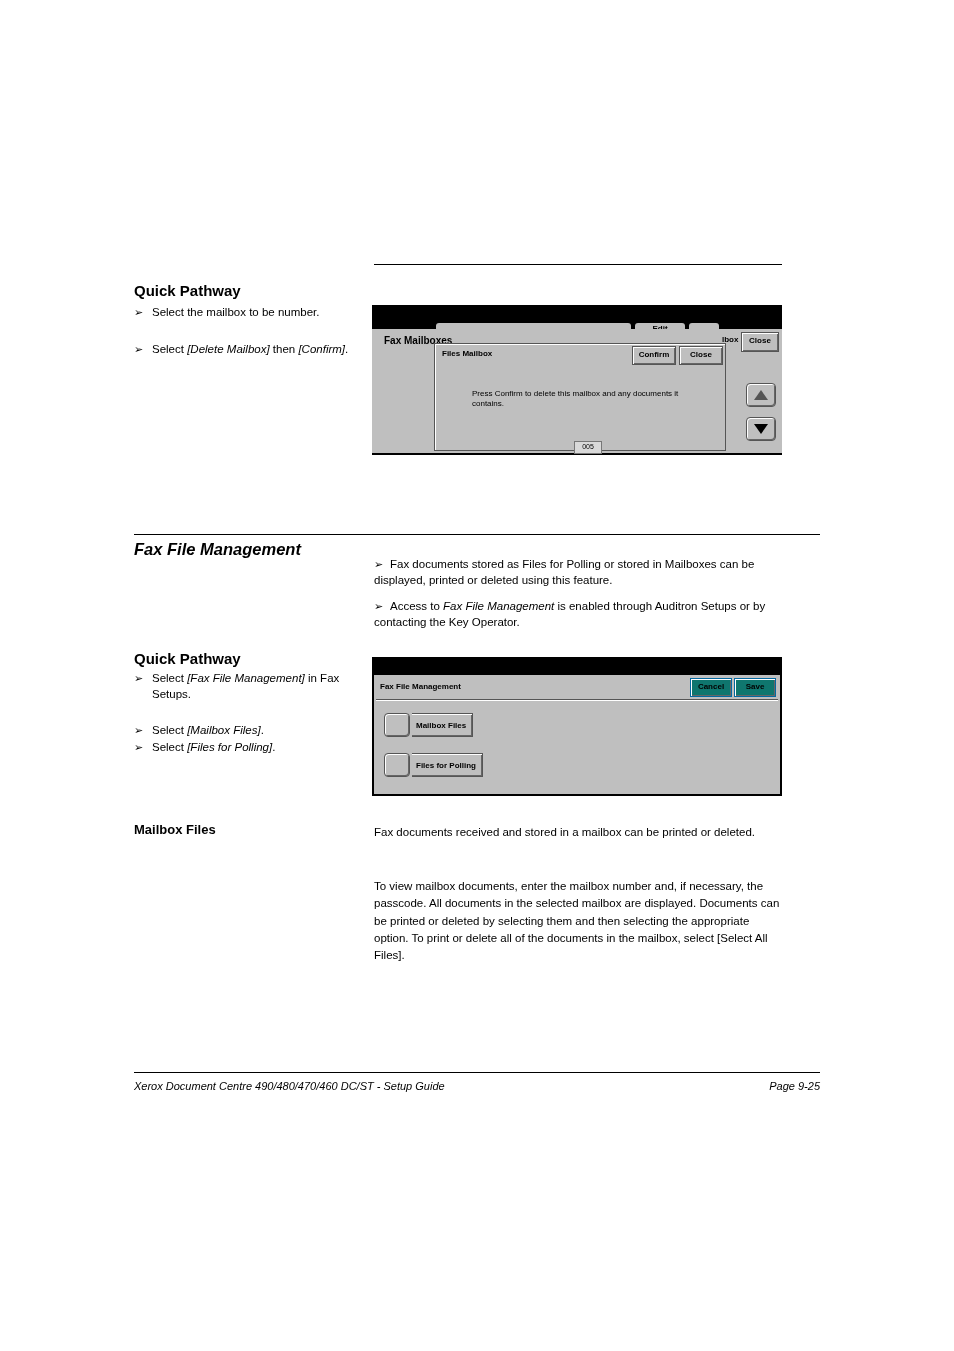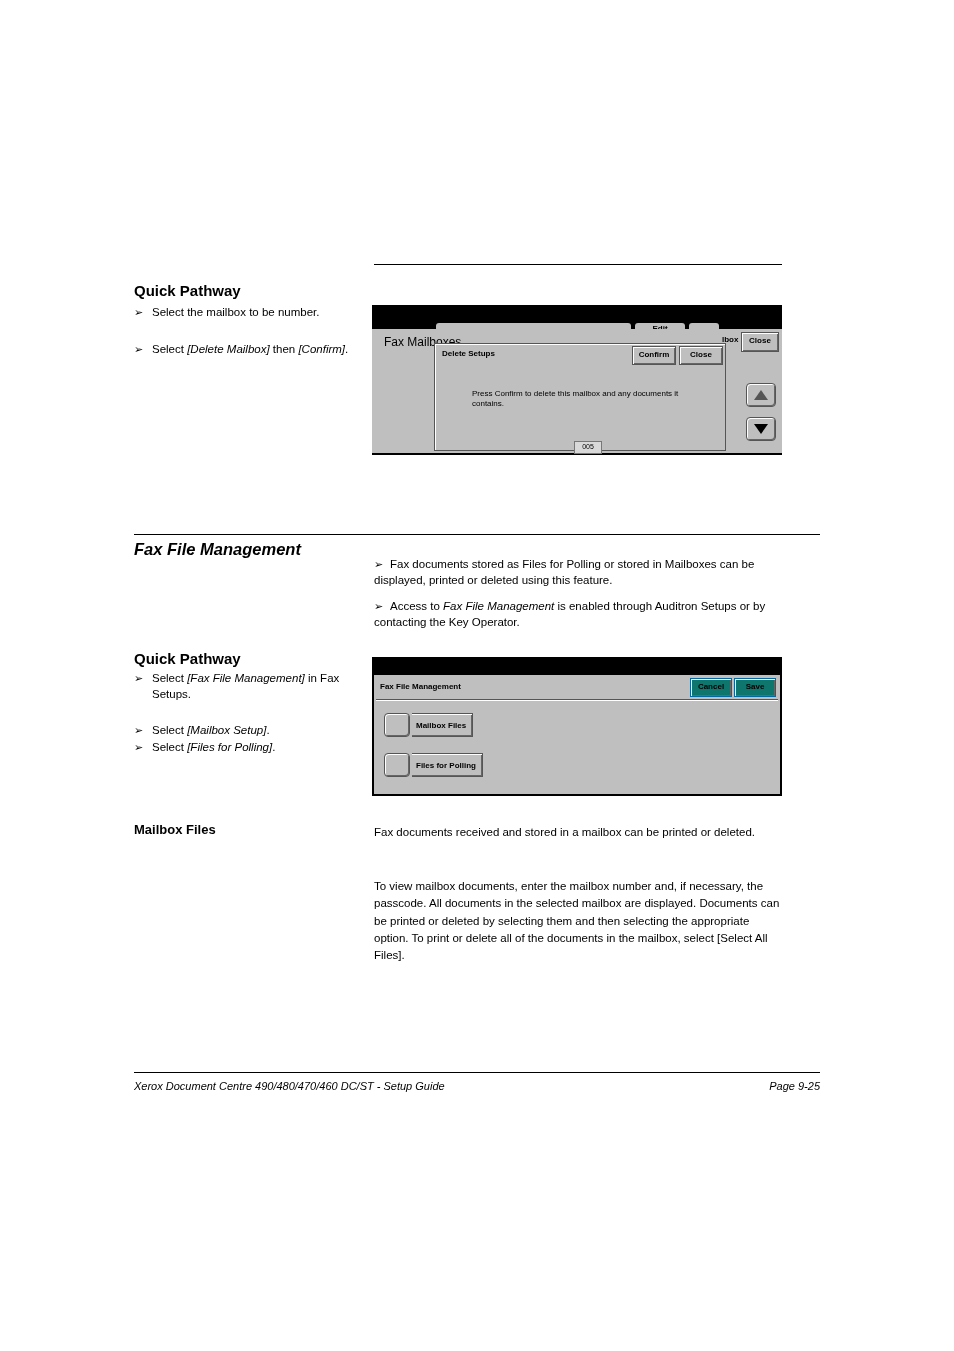--- a/index.html
+++ b/index.html
@@ -106,22 +106,22 @@
     width: 30px;
     height: 10px;
     background:#bfbfbf;
     border-top-left-radius:3px;
     border-top-right-radius:3px;
   }
   .shot1-fax-label {
     position: absolute;
     left: 2px;
     top: 30px;
-    font-size: 12px;
-    font-weight: 400;
+    font-size: 10px;
+    font-weight: 700;
     color: #000;
     padding-left: 10px;
   }
   .shot1-box-label {
     position: absolute;
     left: 350px; top:30px;
     font-size: 8px; font-weight:700; color:#000;
   }
   .shot1-close-top {
     position: absolute;
@@ -398,21 +398,21 @@
     <div class="shot1-tab-left"></div>
     <div class="shot1-tab-edit">Edit</div>
     <div class="shot1-tab-right"></div>
     <div class="shot1-inner"></div>
 
     <div class="shot1-fax-label">Fax Mailboxes</div>
     <div class="shot1-box-label">lbox</div>
     <div class="shot1-close-top">Close</div>
 
     <div class="shot1-del-box"></div>
-    <div class="shot1-del-title">Delete Setups</div>
+    <div class="shot1-del-title">Files Mailbox</div>
     <div class="shot1-del-btn shot1-del-confirm">Confirm</div>
     <div class="shot1-del-btn shot1-del-close">Close</div>
     <div class="shot1-del-text">Press Confirm to delete this mailbox and any documents it contains.</div>
     <div class="shot1-rowlbl">005</div>
 
     <div class="shot1-arrow up">
       <div class="tri-up"></div>
     </div>
     <div class="shot1-arrow down">
       <div class="tri-down"></div>
@@ -433,21 +433,21 @@
 
   <div class="qp-bul1 bullet-row">
     <span class="bullet-glyph">➢</span>
     <span class="bullet-text">
       <span>Select </span><i>[Fax File Management]</i><span> in Fax Setups.</span>
     </span>
   </div>
   <div class="qp-bul2 bullet-row">
     <span class="bullet-glyph">➢</span>
     <span class="bullet-text">
-      <span>Select </span><i>[Mailbox Setup]</i><span>.</span>
+      <span>Select </span><i>[Mailbox Files]</i><span>.</span>
     </span>
   </div>
   <div class="qp-bul3 bullet-row">
     <span class="bullet-glyph">➢</span>
     <span class="bullet-text">
       <span>Select </span><i>[Files for Polling]</i><span>.</span>
     </span>
   </div>
 
   <div class="shot2">

